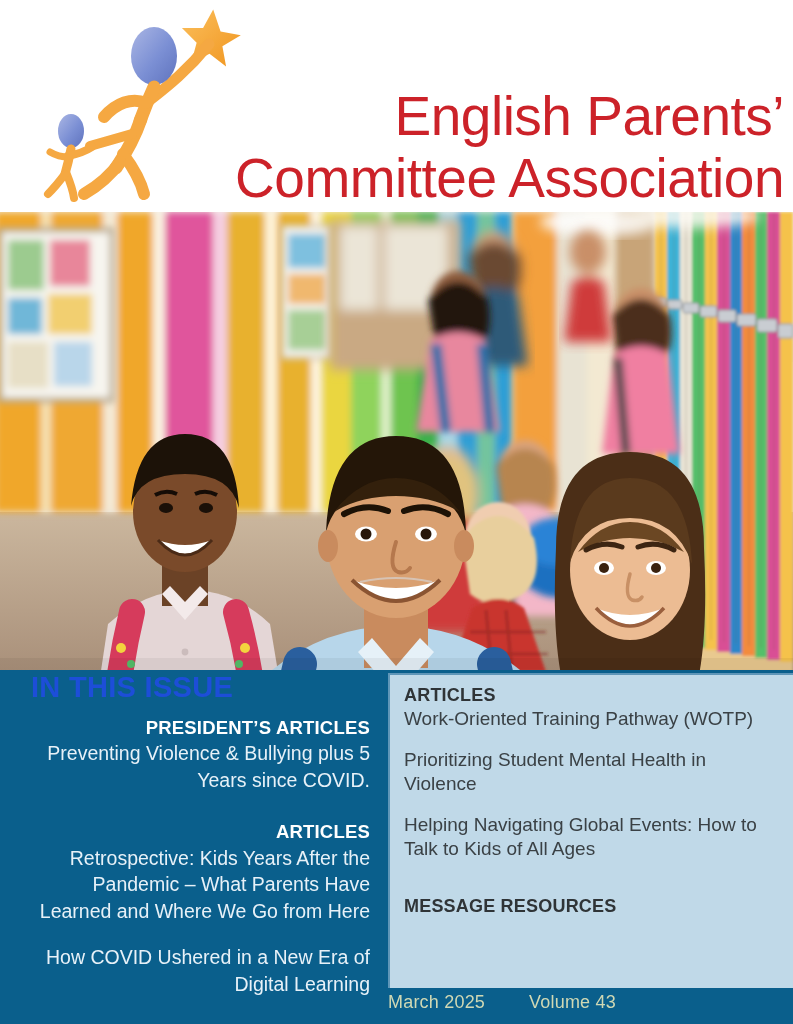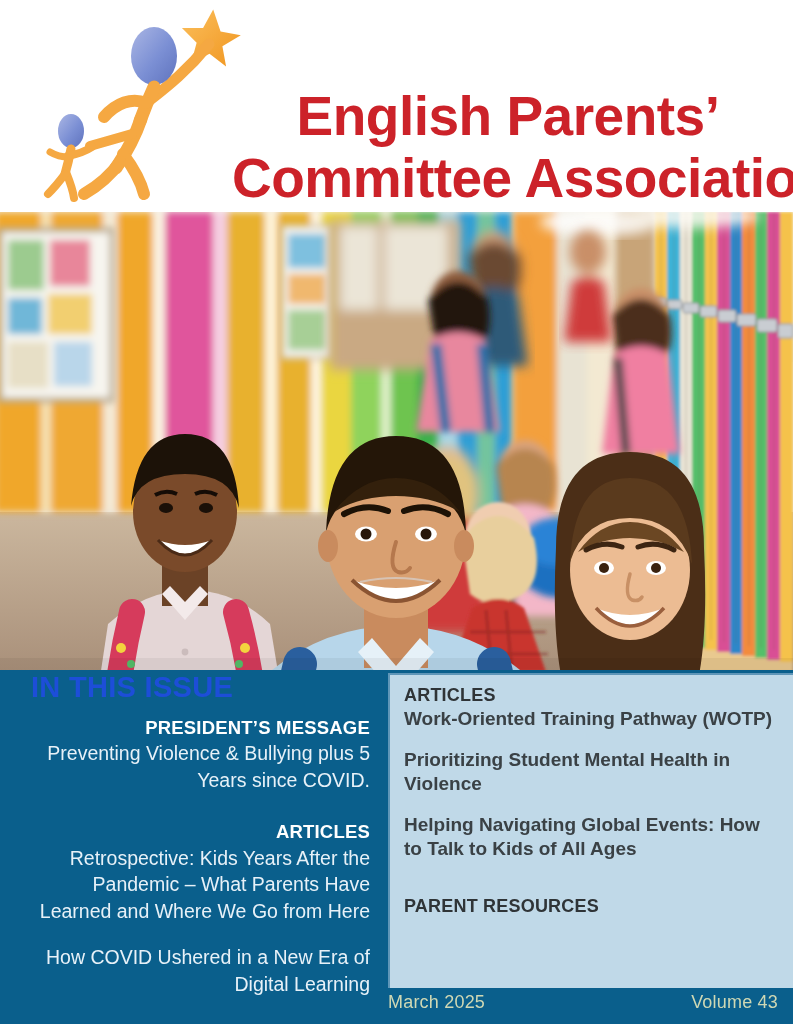--- a/index.html
+++ b/index.html
@@ -35,25 +35,25 @@
     left: 28px; top: 4px;
     width: 220px; height: 200px;
   }
   .masthead-title {
     position: absolute;
     left: 232px;
     top: 86px;
     width: 552px;
     color: #cc2229;
     font-family: "Liberation Sans", sans-serif;
-    font-weight: bold;
+    font-weight: normal;
     font-size: 55px;
     line-height: 1.12;
     letter-spacing: -0.5px;
-    text-align: center;
+    text-align: right;
     white-space: nowrap;
   }
   .masthead-title .line2 { display: block; }
 
   
   .hero-photo {
     position: absolute;
     left: 0; top: 212px;
     width: 793px;
     height: 460px;
@@ -125,34 +125,34 @@
   }
   .rp-heading {
     font-size: 18px;
     font-weight: bold;
     color: #2f3437;
     line-height: 1.28;
     letter-spacing: 0.2px;
   }
   .rp-body {
     font-size: 19px;
-    font-weight: 700;
+    font-weight: 400;
     color: #3a4145;
     line-height: 1.26;
   }
   .rp-gap { height: 17px; }
 
   
   .footer-meta {
     position: absolute;
     left: 388px;
     top: 992px;
     width: 390px;
     display: flex;
-    justify-content: space-between;
+    justify-content: flex-start;
     gap: 44px;
     color: #cfd8b4;
     font-size: 18px;
     font-weight: 300;
     letter-spacing: 0.2px;
   }
 </style>
 </head>
 <body>
 
@@ -541,40 +541,40 @@
 
       <rect x="0" y="446" width="793" height="14" fill="#000000" opacity="0.05"></rect>
     </svg>
   </div>
 
   <div class="issue-band"></div>
 
   <div class="in-this-issue-title">IN THIS ISSUE</div>
 
   <div class="left-col">
-    <div class="lc-heading">PRESIDENT’S MESSAGE</div>
+    <div class="lc-heading">PRESIDENT’S ARTICLES</div>
     <div class="lc-body">Preventing Violence &amp; Bullying plus 5 Years since COVID.</div>
     <div class="lc-gap"></div>
     <div class="lc-heading">ARTICLES</div>
     <div class="lc-body">Retrospective: Kids Years After the Pandemic – What Parents Have Learned and Where We Go from Here</div>
     <div class="lc-gap-sm"></div>
     <div class="lc-body">How COVID Ushered in a New Era of Digital Learning</div>
   </div>
 
   <div class="right-panel">
     <div class="rp-inner">
       <div class="rp-heading">ARTICLES</div>
       <div class="rp-body">Work-Oriented Training Pathway (WOTP)</div>
       <div class="rp-gap"></div>
       <div class="rp-body">Prioritizing Student Mental Health in Violence</div>
       <div class="rp-gap"></div>
       <div class="rp-body">Helping Navigating Global Events: How to Talk to Kids of All Ages</div>
       <div class="rp-gap"></div>
       <div class="rp-gap"></div>
-      <div class="rp-heading">PARENT RESOURCES</div>
+      <div class="rp-heading">MESSAGE RESOURCES</div>
     </div>
   </div>
 
   <div class="footer-meta">
     <span>March 2025</span>
     <span>Volume 43</span>
   </div>
 
 </div>
 

